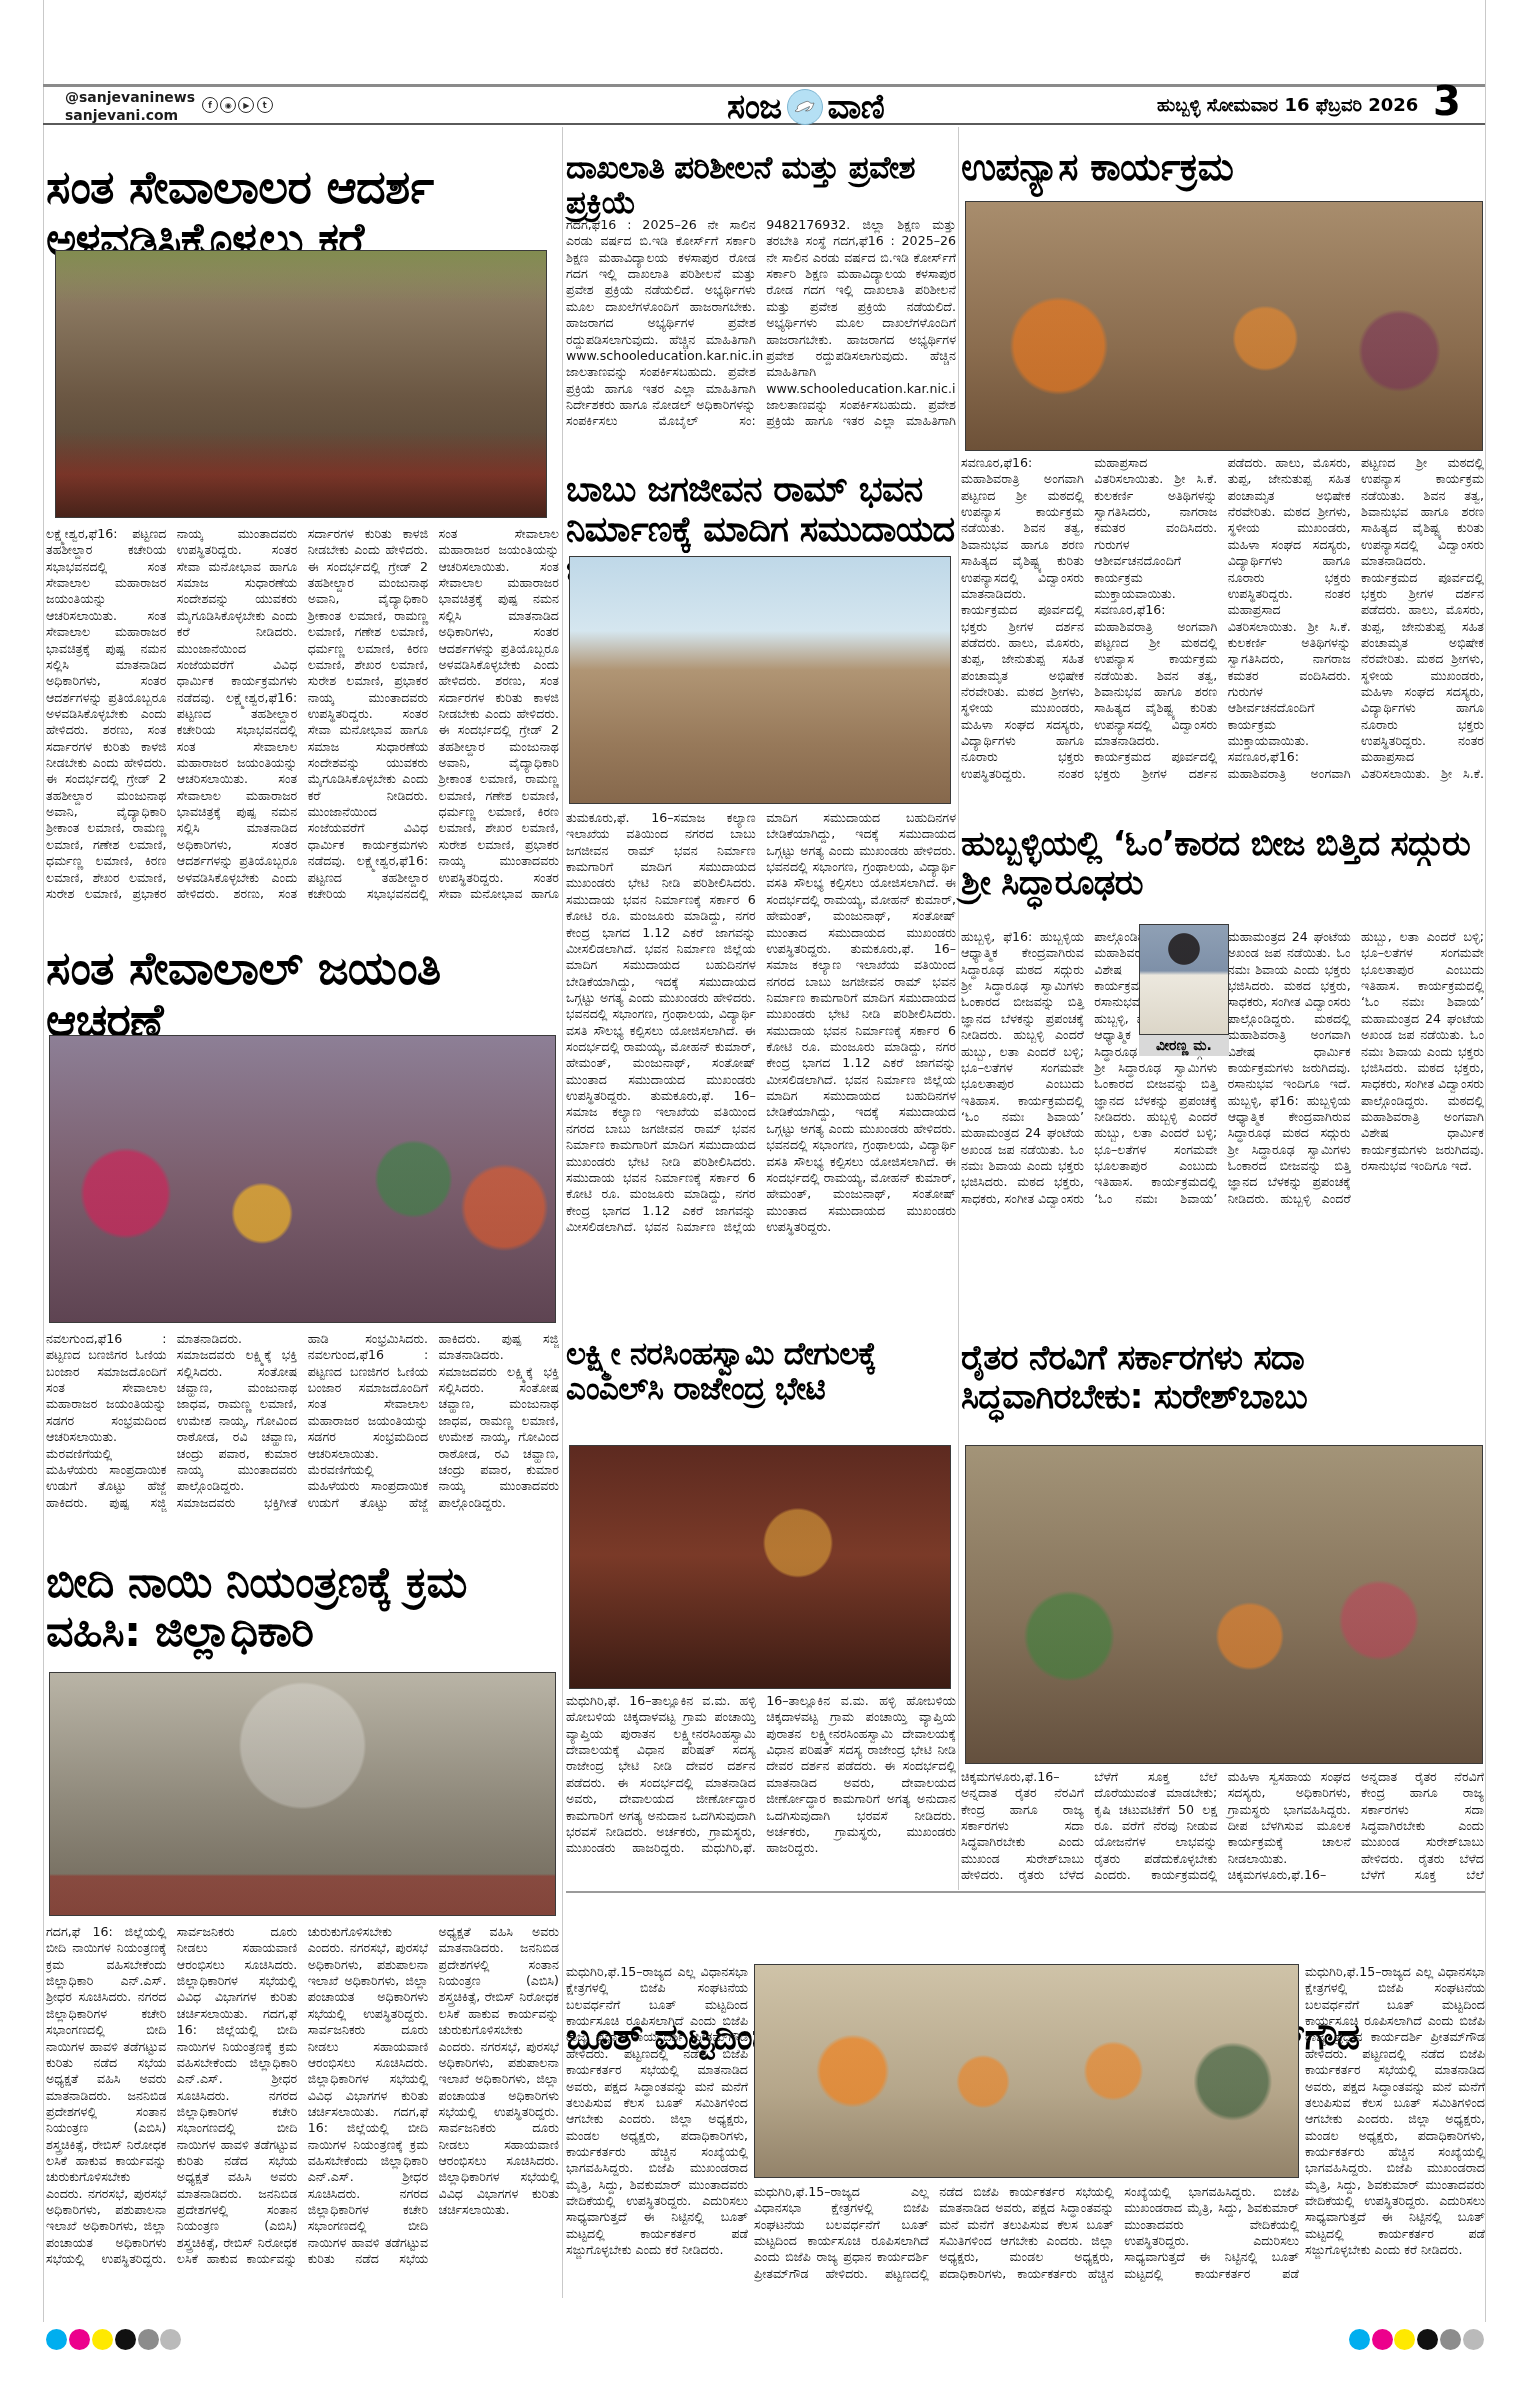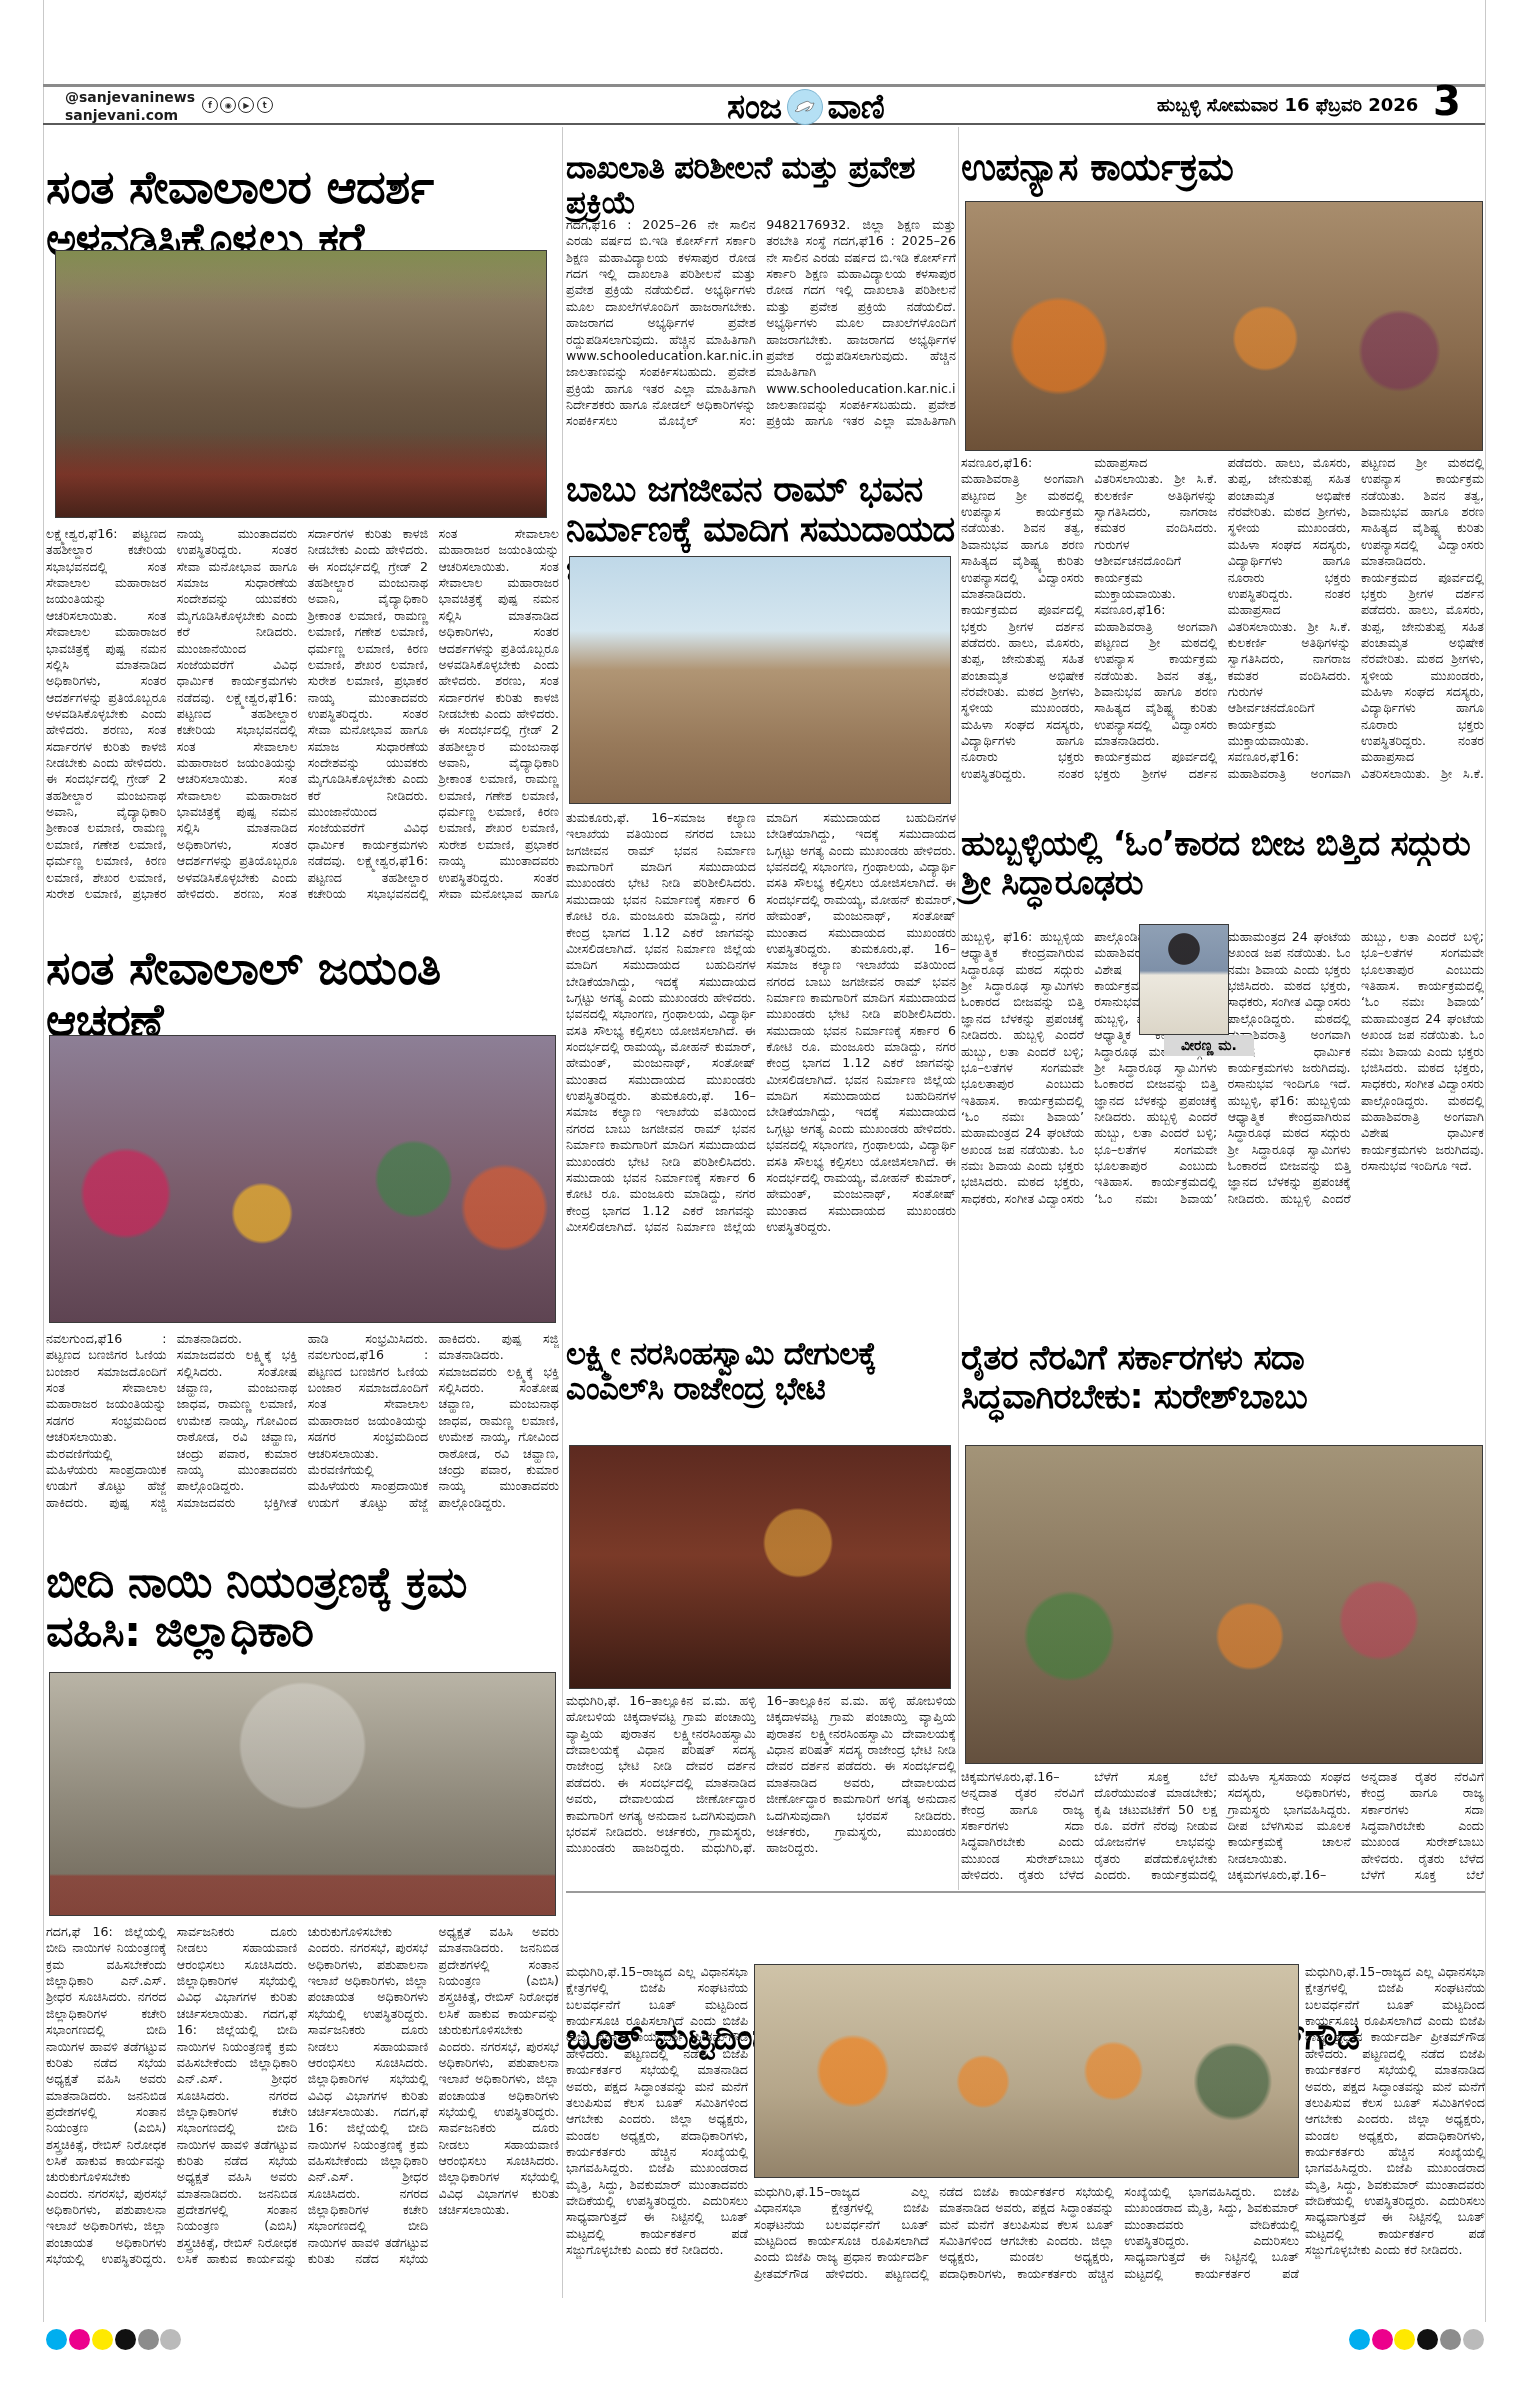--- a/index.html
+++ b/index.html
@@ -91,21 +91,21 @@
   <div class="photo" style="left:569px;top:1445px;width:382px;height:244px;background-image:radial-gradient(circle at 60% 40%,rgba(230,170,60,.55) 0 12%,transparent 13%),linear-gradient(180deg,#5d2a20,#7a3a28 45%,#3c1c14 100%);"></div>
   <div class="body-text cols2" style="left:566px;top:1693px;width:390px;height:198px;">ಮಧುಗಿರಿ,ಫೆ. 16–ತಾಲ್ಲೂಕಿನ ವ.ಮ. ಹಳ್ಳಿ ಹೋಬಳಿಯ ಚಿಕ್ಕದಾಳವಟ್ಟ ಗ್ರಾಮ ಪಂಚಾಯ್ತಿ ವ್ಯಾಪ್ತಿಯ ಪುರಾತನ ಲಕ್ಷ್ಮೀನರಸಿಂಹಸ್ವಾಮಿ ದೇವಾಲಯಕ್ಕೆ ವಿಧಾನ ಪರಿಷತ್ ಸದಸ್ಯ ರಾಜೇಂದ್ರ ಭೇಟಿ ನೀಡಿ ದೇವರ ದರ್ಶನ ಪಡೆದರು. ಈ ಸಂದರ್ಭದಲ್ಲಿ ಮಾತನಾಡಿದ ಅವರು, ದೇವಾಲಯದ ಜೀರ್ಣೋದ್ಧಾರ ಕಾಮಗಾರಿಗೆ ಅಗತ್ಯ ಅನುದಾನ ಒದಗಿಸುವುದಾಗಿ ಭರವಸೆ ನೀಡಿದರು. ಅರ್ಚಕರು, ಗ್ರಾಮಸ್ಥರು, ಮುಖಂಡರು ಹಾಜರಿದ್ದರು. ಮಧುಗಿರಿ,ಫೆ. 16–ತಾಲ್ಲೂಕಿನ ವ.ಮ. ಹಳ್ಳಿ ಹೋಬಳಿಯ ಚಿಕ್ಕದಾಳವಟ್ಟ ಗ್ರಾಮ ಪಂಚಾಯ್ತಿ ವ್ಯಾಪ್ತಿಯ ಪುರಾತನ ಲಕ್ಷ್ಮೀನರಸಿಂಹಸ್ವಾಮಿ ದೇವಾಲಯಕ್ಕೆ ವಿಧಾನ ಪರಿಷತ್ ಸದಸ್ಯ ರಾಜೇಂದ್ರ ಭೇಟಿ ನೀಡಿ ದೇವರ ದರ್ಶನ ಪಡೆದರು. ಈ ಸಂದರ್ಭದಲ್ಲಿ ಮಾತನಾಡಿದ ಅವರು, ದೇವಾಲಯದ ಜೀರ್ಣೋದ್ಧಾರ ಕಾಮಗಾರಿಗೆ ಅಗತ್ಯ ಅನುದಾನ ಒದಗಿಸುವುದಾಗಿ ಭರವಸೆ ನೀಡಿದರು. ಅರ್ಚಕರು, ಗ್ರಾಮಸ್ಥರು, ಮುಖಂಡರು ಹಾಜರಿದ್ದರು.</div>
 
   <h1 class="headline" style="left:961px;top:130px;width:523px;font-size:38px;margin-top:16px;">ಉಪನ್ಯಾಸ ಕಾರ್ಯಕ್ರಮ</h1>
   <div class="photo" style="left:965px;top:201px;width:518px;height:250px;background-image:radial-gradient(circle at 18% 58%,rgba(235,120,30,.65) 0 10%,transparent 11%),radial-gradient(circle at 58% 55%,rgba(245,140,40,.55) 0 9%,transparent 10%),radial-gradient(circle at 84% 60%,rgba(120,40,90,.5) 0 8%,transparent 9%),linear-gradient(180deg,#a88d6d,#8a6c4e 60%,#6d5138);"></div>
   <div class="body-text cols4" style="left:961px;top:455px;width:523px;height:343px;">ಸವಣೂರ,ಫೆ16: ಮಹಾಶಿವರಾತ್ರಿ ಅಂಗವಾಗಿ ಪಟ್ಟಣದ ಶ್ರೀ ಮಠದಲ್ಲಿ ಉಪನ್ಯಾಸ ಕಾರ್ಯಕ್ರಮ ನಡೆಯಿತು. ಶಿವನ ತತ್ವ, ಶಿವಾನುಭವ ಹಾಗೂ ಶರಣ ಸಾಹಿತ್ಯದ ವೈಶಿಷ್ಟ್ಯ ಕುರಿತು ಉಪನ್ಯಾಸದಲ್ಲಿ ವಿದ್ವಾಂಸರು ಮಾತನಾಡಿದರು. ಕಾರ್ಯಕ್ರಮದ ಪೂರ್ವದಲ್ಲಿ ಭಕ್ತರು ಶ್ರೀಗಳ ದರ್ಶನ ಪಡೆದರು. ಹಾಲು, ಮೊಸರು, ತುಪ್ಪ, ಜೇನುತುಪ್ಪ ಸಹಿತ ಪಂಚಾಮೃತ ಅಭಿಷೇಕ ನೆರವೇರಿತು. ಮಠದ ಶ್ರೀಗಳು, ಸ್ಥಳೀಯ ಮುಖಂಡರು, ಮಹಿಳಾ ಸಂಘದ ಸದಸ್ಯರು, ವಿದ್ಯಾರ್ಥಿಗಳು ಹಾಗೂ ನೂರಾರು ಭಕ್ತರು ಉಪಸ್ಥಿತರಿದ್ದರು. ನಂತರ ಮಹಾಪ್ರಸಾದ ವಿತರಿಸಲಾಯಿತು. ಶ್ರೀ ಸಿ.ಕೆ. ಕುಲಕರ್ಣಿ ಅತಿಥಿಗಳನ್ನು ಸ್ವಾಗತಿಸಿದರು, ನಾಗರಾಜ ಕಮತರ ವಂದಿಸಿದರು. ಗುರುಗಳ ಆಶೀರ್ವಚನದೊಂದಿಗೆ ಕಾರ್ಯಕ್ರಮ ಮುಕ್ತಾಯವಾಯಿತು. ಸವಣೂರ,ಫೆ16: ಮಹಾಶಿವರಾತ್ರಿ ಅಂಗವಾಗಿ ಪಟ್ಟಣದ ಶ್ರೀ ಮಠದಲ್ಲಿ ಉಪನ್ಯಾಸ ಕಾರ್ಯಕ್ರಮ ನಡೆಯಿತು. ಶಿವನ ತತ್ವ, ಶಿವಾನುಭವ ಹಾಗೂ ಶರಣ ಸಾಹಿತ್ಯದ ವೈಶಿಷ್ಟ್ಯ ಕುರಿತು ಉಪನ್ಯಾಸದಲ್ಲಿ ವಿದ್ವಾಂಸರು ಮಾತನಾಡಿದರು. ಕಾರ್ಯಕ್ರಮದ ಪೂರ್ವದಲ್ಲಿ ಭಕ್ತರು ಶ್ರೀಗಳ ದರ್ಶನ ಪಡೆದರು. ಹಾಲು, ಮೊಸರು, ತುಪ್ಪ, ಜೇನುತುಪ್ಪ ಸಹಿತ ಪಂಚಾಮೃತ ಅಭಿಷೇಕ ನೆರವೇರಿತು. ಮಠದ ಶ್ರೀಗಳು, ಸ್ಥಳೀಯ ಮುಖಂಡರು, ಮಹಿಳಾ ಸಂಘದ ಸದಸ್ಯರು, ವಿದ್ಯಾರ್ಥಿಗಳು ಹಾಗೂ ನೂರಾರು ಭಕ್ತರು ಉಪಸ್ಥಿತರಿದ್ದರು. ನಂತರ ಮಹಾಪ್ರಸಾದ ವಿತರಿಸಲಾಯಿತು. ಶ್ರೀ ಸಿ.ಕೆ. ಕುಲಕರ್ಣಿ ಅತಿಥಿಗಳನ್ನು ಸ್ವಾಗತಿಸಿದರು, ನಾಗರಾಜ ಕಮತರ ವಂದಿಸಿದರು. ಗುರುಗಳ ಆಶೀರ್ವಚನದೊಂದಿಗೆ ಕಾರ್ಯಕ್ರಮ ಮುಕ್ತಾಯವಾಯಿತು. ಸವಣೂರ,ಫೆ16: ಮಹಾಶಿವರಾತ್ರಿ ಅಂಗವಾಗಿ ಪಟ್ಟಣದ ಶ್ರೀ ಮಠದಲ್ಲಿ ಉಪನ್ಯಾಸ ಕಾರ್ಯಕ್ರಮ ನಡೆಯಿತು. ಶಿವನ ತತ್ವ, ಶಿವಾನುಭವ ಹಾಗೂ ಶರಣ ಸಾಹಿತ್ಯದ ವೈಶಿಷ್ಟ್ಯ ಕುರಿತು ಉಪನ್ಯಾಸದಲ್ಲಿ ವಿದ್ವಾಂಸರು ಮಾತನಾಡಿದರು. ಕಾರ್ಯಕ್ರಮದ ಪೂರ್ವದಲ್ಲಿ ಭಕ್ತರು ಶ್ರೀಗಳ ದರ್ಶನ ಪಡೆದರು. ಹಾಲು, ಮೊಸರು, ತುಪ್ಪ, ಜೇನುತುಪ್ಪ ಸಹಿತ ಪಂಚಾಮೃತ ಅಭಿಷೇಕ ನೆರವೇರಿತು. ಮಠದ ಶ್ರೀಗಳು, ಸ್ಥಳೀಯ ಮುಖಂಡರು, ಮಹಿಳಾ ಸಂಘದ ಸದಸ್ಯರು, ವಿದ್ಯಾರ್ಥಿಗಳು ಹಾಗೂ ನೂರಾರು ಭಕ್ತರು ಉಪಸ್ಥಿತರಿದ್ದರು. ನಂತರ ಮಹಾಪ್ರಸಾದ ವಿತರಿಸಲಾಯಿತು. ಶ್ರೀ ಸಿ.ಕೆ. ಕುಲಕರ್ಣಿ ಅತಿಥಿಗಳನ್ನು ಸ್ವಾಗತಿಸಿದರು, ನಾಗರಾಜ ಕಮತರ ವಂದಿಸಿದರು. ಗುರುಗಳ ಆಶೀರ್ವಚನದೊಂದಿಗೆ ಕಾರ್ಯಕ್ರಮ ಮುಕ್ತಾಯವಾಯಿತು.</div>
 
   <h1 class="headline" style="left:961px;top:801px;width:523px;font-size:34px;">ಹುಬ್ಬಳ್ಳಿಯಲ್ಲಿ ‘ಓಂ’ಕಾರದ ಬೀಜ ಬಿತ್ತಿದ ಸದ್ಗುರು ಶ್ರೀ ಸಿದ್ಧಾರೂಢರು</h1>
   <div class="body-text cols4" style="left:961px;top:929px;width:523px;height:383px;">ಹುಬ್ಬಳ್ಳಿ, ಫೆ16: ಹುಬ್ಬಳ್ಳಿಯ ಆಧ್ಯಾತ್ಮಿಕ ಕೇಂದ್ರವಾಗಿರುವ ಸಿದ್ಧಾರೂಢ ಮಠದ ಸದ್ಗುರು ಶ್ರೀ ಸಿದ್ಧಾರೂಢ ಸ್ವಾಮಿಗಳು ಓಂಕಾರದ ಬೀಜವನ್ನು ಬಿತ್ತಿ ಜ್ಞಾನದ ಬೆಳಕನ್ನು ಪ್ರಪಂಚಕ್ಕೆ ನೀಡಿದರು. ಹುಬ್ಬಳ್ಳಿ ಎಂದರೆ ಹುಬ್ಬು, ಲತಾ ಎಂದರೆ ಬಳ್ಳಿ; ಭೂ–ಲತೆಗಳ ಸಂಗಮವೇ ಭೂಲತಾಪುರ ಎಂಬುದು ಇತಿಹಾಸ. ಕಾರ್ಯಕ್ರಮದಲ್ಲಿ ‘ಓಂ ನಮಃ ಶಿವಾಯ’ ಮಹಾಮಂತ್ರದ 24 ಘಂಟೆಯ ಅಖಂಡ ಜಪ ನಡೆಯಿತು. ಓಂ ನಮಃ ಶಿವಾಯ ಎಂದು ಭಕ್ತರು ಭಜಿಸಿದರು. ಮಠದ ಭಕ್ತರು, ಸಾಧಕರು, ಸಂಗೀತ ವಿದ್ವಾಂಸರು ಪಾಲ್ಗೊಂಡಿದ್ದರು. ಮಠದಲ್ಲಿ ಮಹಾಶಿವರಾತ್ರಿ ಅಂಗವಾಗಿ ವಿಶೇಷ ಧಾರ್ಮಿಕ ಕಾರ್ಯಕ್ರಮಗಳು ಜರುಗಿದವು. ರಸಾನುಭವ ಇಂದಿಗೂ ಇದೆ. ಹುಬ್ಬಳ್ಳಿ, ಫೆ16: ಹುಬ್ಬಳ್ಳಿಯ ಆಧ್ಯಾತ್ಮಿಕ ಕೇಂದ್ರವಾಗಿರುವ ಸಿದ್ಧಾರೂಢ ಮಠದ ಸದ್ಗುರು ಶ್ರೀ ಸಿದ್ಧಾರೂಢ ಸ್ವಾಮಿಗಳು ಓಂಕಾರದ ಬೀಜವನ್ನು ಬಿತ್ತಿ ಜ್ಞಾನದ ಬೆಳಕನ್ನು ಪ್ರಪಂಚಕ್ಕೆ ನೀಡಿದರು. ಹುಬ್ಬಳ್ಳಿ ಎಂದರೆ ಹುಬ್ಬು, ಲತಾ ಎಂದರೆ ಬಳ್ಳಿ; ಭೂ–ಲತೆಗಳ ಸಂಗಮವೇ ಭೂಲತಾಪುರ ಎಂಬುದು ಇತಿಹಾಸ. ಕಾರ್ಯಕ್ರಮದಲ್ಲಿ ‘ಓಂ ನಮಃ ಶಿವಾಯ’ ಮಹಾಮಂತ್ರದ 24 ಘಂಟೆಯ ಅಖಂಡ ಜಪ ನಡೆಯಿತು. ಓಂ ನಮಃ ಶಿವಾಯ ಎಂದು ಭಕ್ತರು ಭಜಿಸಿದರು. ಮಠದ ಭಕ್ತರು, ಸಾಧಕರು, ಸಂಗೀತ ವಿದ್ವಾಂಸರು ಪಾಲ್ಗೊಂಡಿದ್ದರು. ಮಠದಲ್ಲಿ ಮಹಾಶಿವರಾತ್ರಿ ಅಂಗವಾಗಿ ವಿಶೇಷ ಧಾರ್ಮಿಕ ಕಾರ್ಯಕ್ರಮಗಳು ಜರುಗಿದವು. ರಸಾನುಭವ ಇಂದಿಗೂ ಇದೆ. ಹುಬ್ಬಳ್ಳಿ, ಫೆ16: ಹುಬ್ಬಳ್ಳಿಯ ಆಧ್ಯಾತ್ಮಿಕ ಕೇಂದ್ರವಾಗಿರುವ ಸಿದ್ಧಾರೂಢ ಮಠದ ಸದ್ಗುರು ಶ್ರೀ ಸಿದ್ಧಾರೂಢ ಸ್ವಾಮಿಗಳು ಓಂಕಾರದ ಬೀಜವನ್ನು ಬಿತ್ತಿ ಜ್ಞಾನದ ಬೆಳಕನ್ನು ಪ್ರಪಂಚಕ್ಕೆ ನೀಡಿದರು. ಹುಬ್ಬಳ್ಳಿ ಎಂದರೆ ಹುಬ್ಬು, ಲತಾ ಎಂದರೆ ಬಳ್ಳಿ; ಭೂ–ಲತೆಗಳ ಸಂಗಮವೇ ಭೂಲತಾಪುರ ಎಂಬುದು ಇತಿಹಾಸ. ಕಾರ್ಯಕ್ರಮದಲ್ಲಿ ‘ಓಂ ನಮಃ ಶಿವಾಯ’ ಮಹಾಮಂತ್ರದ 24 ಘಂಟೆಯ ಅಖಂಡ ಜಪ ನಡೆಯಿತು. ಓಂ ನಮಃ ಶಿವಾಯ ಎಂದು ಭಕ್ತರು ಭಜಿಸಿದರು. ಮಠದ ಭಕ್ತರು, ಸಾಧಕರು, ಸಂಗೀತ ವಿದ್ವಾಂಸರು ಪಾಲ್ಗೊಂಡಿದ್ದರು. ಮಠದಲ್ಲಿ ಮಹಾಶಿವರಾತ್ರಿ ಅಂಗವಾಗಿ ವಿಶೇಷ ಧಾರ್ಮಿಕ ಕಾರ್ಯಕ್ರಮಗಳು ಜರುಗಿದವು. ರಸಾನುಭವ ಇಂದಿಗೂ ಇದೆ.</div>
   <div class="photo" style="left:1139px;top:924px;width:90px;height:111px;background-image:radial-gradient(circle at 50% 22%,rgba(30,25,25,.85) 0 16%,transparent 17%),linear-gradient(180deg,#8fa0b5 0%,#7e90a8 42%,#ece8de 46%,#dcd6c8 100%);"></div>
-  <div class="caption-strip" style="left:1139px;top:1035px;width:90px;height:21px;margin-left:25px;">ವೀರಣ್ಣ ಮ.</div>
+  <div class="caption-strip" style="left:1139px;top:1035px;width:90px;height:21px;">ವೀರಣ್ಣ ಮ.</div>
 
   <h1 class="headline" style="left:961px;top:1315px;width:523px;font-size:34px;">ರೈತರ ನೆರವಿಗೆ ಸರ್ಕಾರಗಳು ಸದಾ ಸಿದ್ಧವಾಗಿರಬೇಕು: ಸುರೇಶ್‌ಬಾಬು</h1>
   <div class="photo" style="left:965px;top:1445px;width:518px;height:319px;background-image:radial-gradient(circle at 20% 60%,rgba(60,130,60,.6) 0 9%,transparent 10%),radial-gradient(circle at 55% 60%,rgba(235,130,40,.6) 0 9%,transparent 10%),radial-gradient(circle at 80% 55%,rgba(200,60,90,.5) 0 8%,transparent 9%),linear-gradient(180deg,#a39478,#85725a 55%,#64503e);"></div>
   <div class="body-text cols4" style="left:961px;top:1769px;width:523px;height:123px;">ಚಿಕ್ಕಮಗಳೂರು,ಫೆ.16–ಅನ್ನದಾತ ರೈತರ ನೆರವಿಗೆ ಕೇಂದ್ರ ಹಾಗೂ ರಾಜ್ಯ ಸರ್ಕಾರಗಳು ಸದಾ ಸಿದ್ಧವಾಗಿರಬೇಕು ಎಂದು ಮುಖಂಡ ಸುರೇಶ್‌ಬಾಬು ಹೇಳಿದರು. ರೈತರು ಬೆಳೆದ ಬೆಳೆಗೆ ಸೂಕ್ತ ಬೆಲೆ ದೊರೆಯುವಂತೆ ಮಾಡಬೇಕು; ಕೃಷಿ ಚಟುವಟಿಕೆಗೆ 50 ಲಕ್ಷ ರೂ. ವರೆಗೆ ನೆರವು ನೀಡುವ ಯೋಜನೆಗಳ ಲಾಭವನ್ನು ರೈತರು ಪಡೆದುಕೊಳ್ಳಬೇಕು ಎಂದರು. ಕಾರ್ಯಕ್ರಮದಲ್ಲಿ ಮಹಿಳಾ ಸ್ವಸಹಾಯ ಸಂಘದ ಸದಸ್ಯರು, ಅಧಿಕಾರಿಗಳು, ಗ್ರಾಮಸ್ಥರು ಭಾಗವಹಿಸಿದ್ದರು. ದೀಪ ಬೆಳಗಿಸುವ ಮೂಲಕ ಕಾರ್ಯಕ್ರಮಕ್ಕೆ ಚಾಲನೆ ನೀಡಲಾಯಿತು. ಚಿಕ್ಕಮಗಳೂರು,ಫೆ.16–ಅನ್ನದಾತ ರೈತರ ನೆರವಿಗೆ ಕೇಂದ್ರ ಹಾಗೂ ರಾಜ್ಯ ಸರ್ಕಾರಗಳು ಸದಾ ಸಿದ್ಧವಾಗಿರಬೇಕು ಎಂದು ಮುಖಂಡ ಸುರೇಶ್‌ಬಾಬು ಹೇಳಿದರು. ರೈತರು ಬೆಳೆದ ಬೆಳೆಗೆ ಸೂಕ್ತ ಬೆಲೆ ದೊರೆಯುವಂತೆ ಮಾಡಬೇಕು; ಕೃಷಿ ಚಟುವಟಿಕೆಗೆ 50 ಲಕ್ಷ ರೂ. ವರೆಗೆ ನೆರವು ನೀಡುವ ಯೋಜನೆಗಳ ಲಾಭವನ್ನು ರೈತರು ಪಡೆದುಕೊಳ್ಳಬೇಕು ಎಂದರು. ಕಾರ್ಯಕ್ರಮದಲ್ಲಿ ಮಹಿಳಾ ಸ್ವಸಹಾಯ ಸಂಘದ ಸದಸ್ಯರು, ಅಧಿಕಾರಿಗಳು, ಗ್ರಾಮಸ್ಥರು ಭಾಗವಹಿಸಿದ್ದರು. ದೀಪ ಬೆಳಗಿಸುವ ಮೂಲಕ ಕಾರ್ಯಕ್ರಮಕ್ಕೆ ಚಾಲನೆ ನೀಡಲಾಯಿತು.</div>
 
   <div class="rule" style="left:566px;top:1891px;width:919px;height:1.5px;background:#9a9a9a;"></div>
   <h1 class="headline" style="left:566px;top:1992px;width:919px;font-size:36px;">ಬೂತ್ ಮಟ್ಟದಿಂದ ಬಿಜೆಪಿ ಬಲವರ್ಧನೆಗೆ ಕಾರ್ಯಸೂಚಿ: ಪ್ರೀತಮ್‌ಗೌಡ</h1>
 
   <div class="body-text" style="left:566px;top:1964px;width:182px;height:333px;">ಮಧುಗಿರಿ,ಫೆ.15–ರಾಜ್ಯದ ಎಲ್ಲ ವಿಧಾನಸಭಾ ಕ್ಷೇತ್ರಗಳಲ್ಲಿ ಬಿಜೆಪಿ ಸಂಘಟನೆಯ ಬಲವರ್ಧನೆಗೆ ಬೂತ್ ಮಟ್ಟದಿಂದ ಕಾರ್ಯಸೂಚಿ ರೂಪಿಸಲಾಗಿದೆ ಎಂದು ಬಿಜೆಪಿ ರಾಜ್ಯ ಪ್ರಧಾನ ಕಾರ್ಯದರ್ಶಿ ಪ್ರೀತಮ್‌ಗೌಡ ಹೇಳಿದರು. ಪಟ್ಟಣದಲ್ಲಿ ನಡೆದ ಬಿಜೆಪಿ ಕಾರ್ಯಕರ್ತರ ಸಭೆಯಲ್ಲಿ ಮಾತನಾಡಿದ ಅವರು, ಪಕ್ಷದ ಸಿದ್ಧಾಂತವನ್ನು ಮನೆ ಮನೆಗೆ ತಲುಪಿಸುವ ಕೆಲಸ ಬೂತ್ ಸಮಿತಿಗಳಿಂದ ಆಗಬೇಕು ಎಂದರು. ಜಿಲ್ಲಾ ಅಧ್ಯಕ್ಷರು, ಮಂಡಲ ಅಧ್ಯಕ್ಷರು, ಪದಾಧಿಕಾರಿಗಳು, ಕಾರ್ಯಕರ್ತರು ಹೆಚ್ಚಿನ ಸಂಖ್ಯೆಯಲ್ಲಿ ಭಾಗವಹಿಸಿದ್ದರು. ಬಿಜೆಪಿ ಮುಖಂಡರಾದ ಮೈತ್ರಿ, ಸಿದ್ದು, ಶಿವಕುಮಾರ್ ಮುಂತಾದವರು ವೇದಿಕೆಯಲ್ಲಿ ಉಪಸ್ಥಿತರಿದ್ದರು. ಎದುರಿಸಲು ಸಾಧ್ಯವಾಗುತ್ತದೆ ಈ ನಿಟ್ಟಿನಲ್ಲಿ ಬೂತ್ ಮಟ್ಟದಲ್ಲಿ ಕಾರ್ಯಕರ್ತರ ಪಡೆ ಸಜ್ಜುಗೊಳ್ಳಬೇಕು ಎಂದು ಕರೆ ನೀಡಿದರು.</div>
   <div class="photo" style="left:754px;top:1964px;width:545px;height:214px;background-image:radial-gradient(circle at 18% 50%,rgba(240,130,30,.7) 0 7%,transparent 8%),radial-gradient(circle at 42% 55%,rgba(240,130,30,.6) 0 7%,transparent 8%),radial-gradient(circle at 66% 50%,rgba(240,130,30,.6) 0 7%,transparent 8%),radial-gradient(circle at 88% 55%,rgba(35,80,45,.55) 0 7%,transparent 8%),linear-gradient(180deg,#cfc3a8,#b5a68a 60%,#93836a);"></div>

